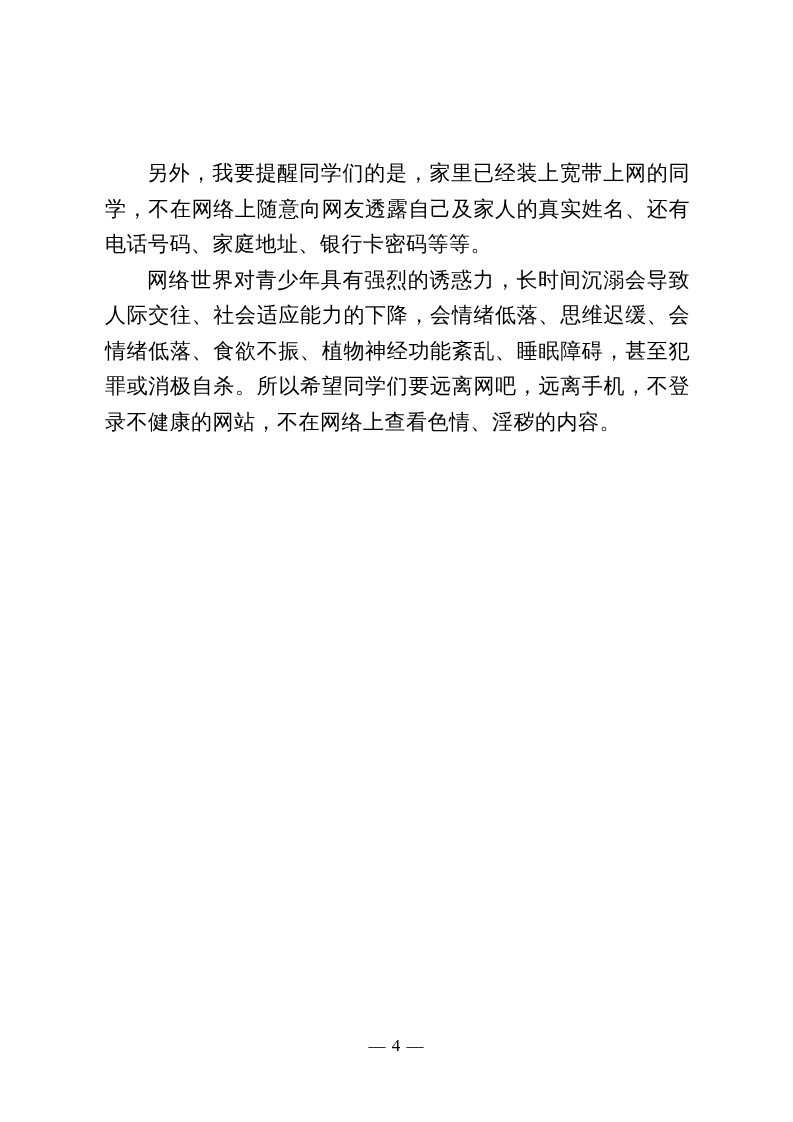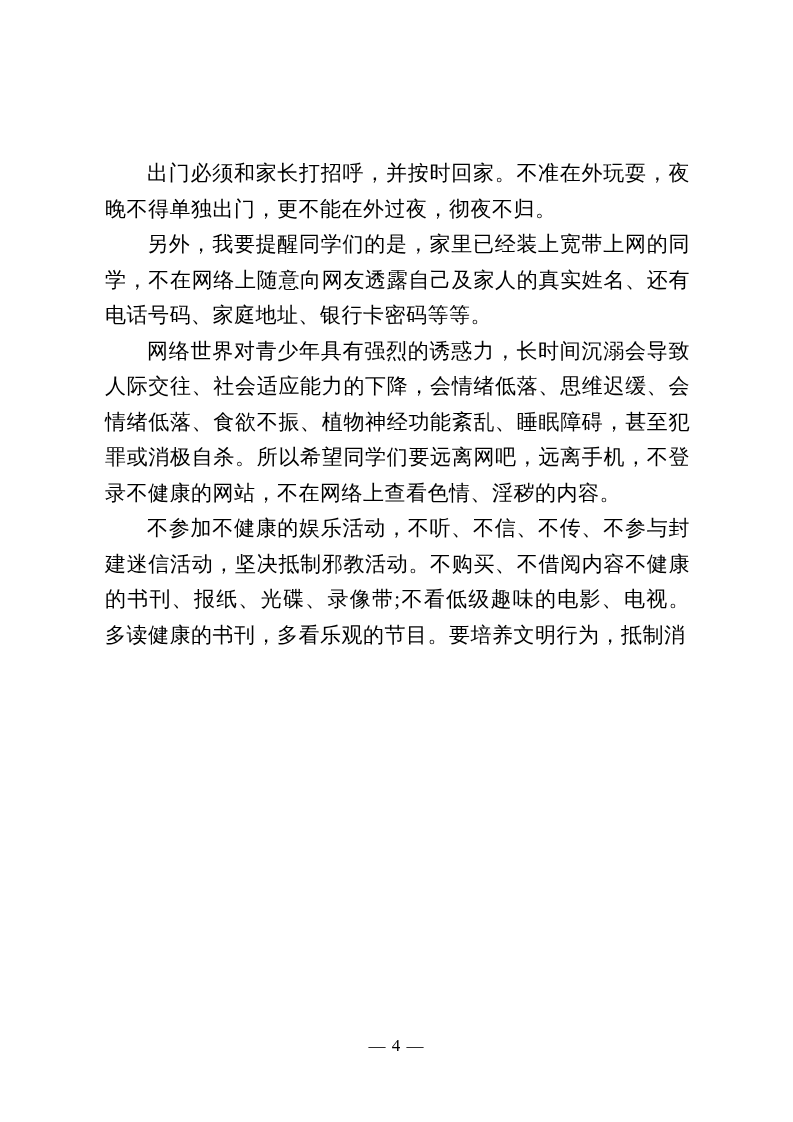--- a/index.html
+++ b/index.html
@@ -46,21 +46,19 @@
     font-size: 17px;
     color: #000000;
     letter-spacing: 1px;
   }
 </style>
 </head>
 <body>
 
 <div class="page">
   <div class="content">
-    <p class="para">出门必须和家长打招呼，并按时回家。不准在外玩耍，夜晚不得单独出门，更不能在外过夜，彻夜不归。</p>
     <p class="para">另外，我要提醒同学们的是，家里已经装上宽带上网的同学，不在网络上随意向网友透露自己及家人的真实姓名、还有电话号码、家庭地址、银行卡密码等等。</p>
     <p class="para">网络世界对青少年具有强烈的诱惑力，长时间沉溺会导致人际交往、社会适应能力的下降，会情绪低落、思维迟缓、会情绪低落、食欲不振、植物神经功能紊乱、睡眠障碍，甚至犯罪或消极自杀。所以希望同学们要远离网吧，远离手机，不登录不健康的网站，不在网络上查看色情、淫秽的内容。</p>
-    <p class="para">不参加不健康的娱乐活动，不听、不信、不传、不参与封建迷信活动，坚决抵制邪教活动。不购买、不借阅内容不健康的书刊、报纸、光碟、录像带;不看低级趣味的电影、电视。多读健康的书刊，多看乐观的节目。要培养文明行为，抵制消</p>
   </div>
   <div class="footer">
     <span>— 4 —</span>
   </div>
 </div>
 
 </body></html>

